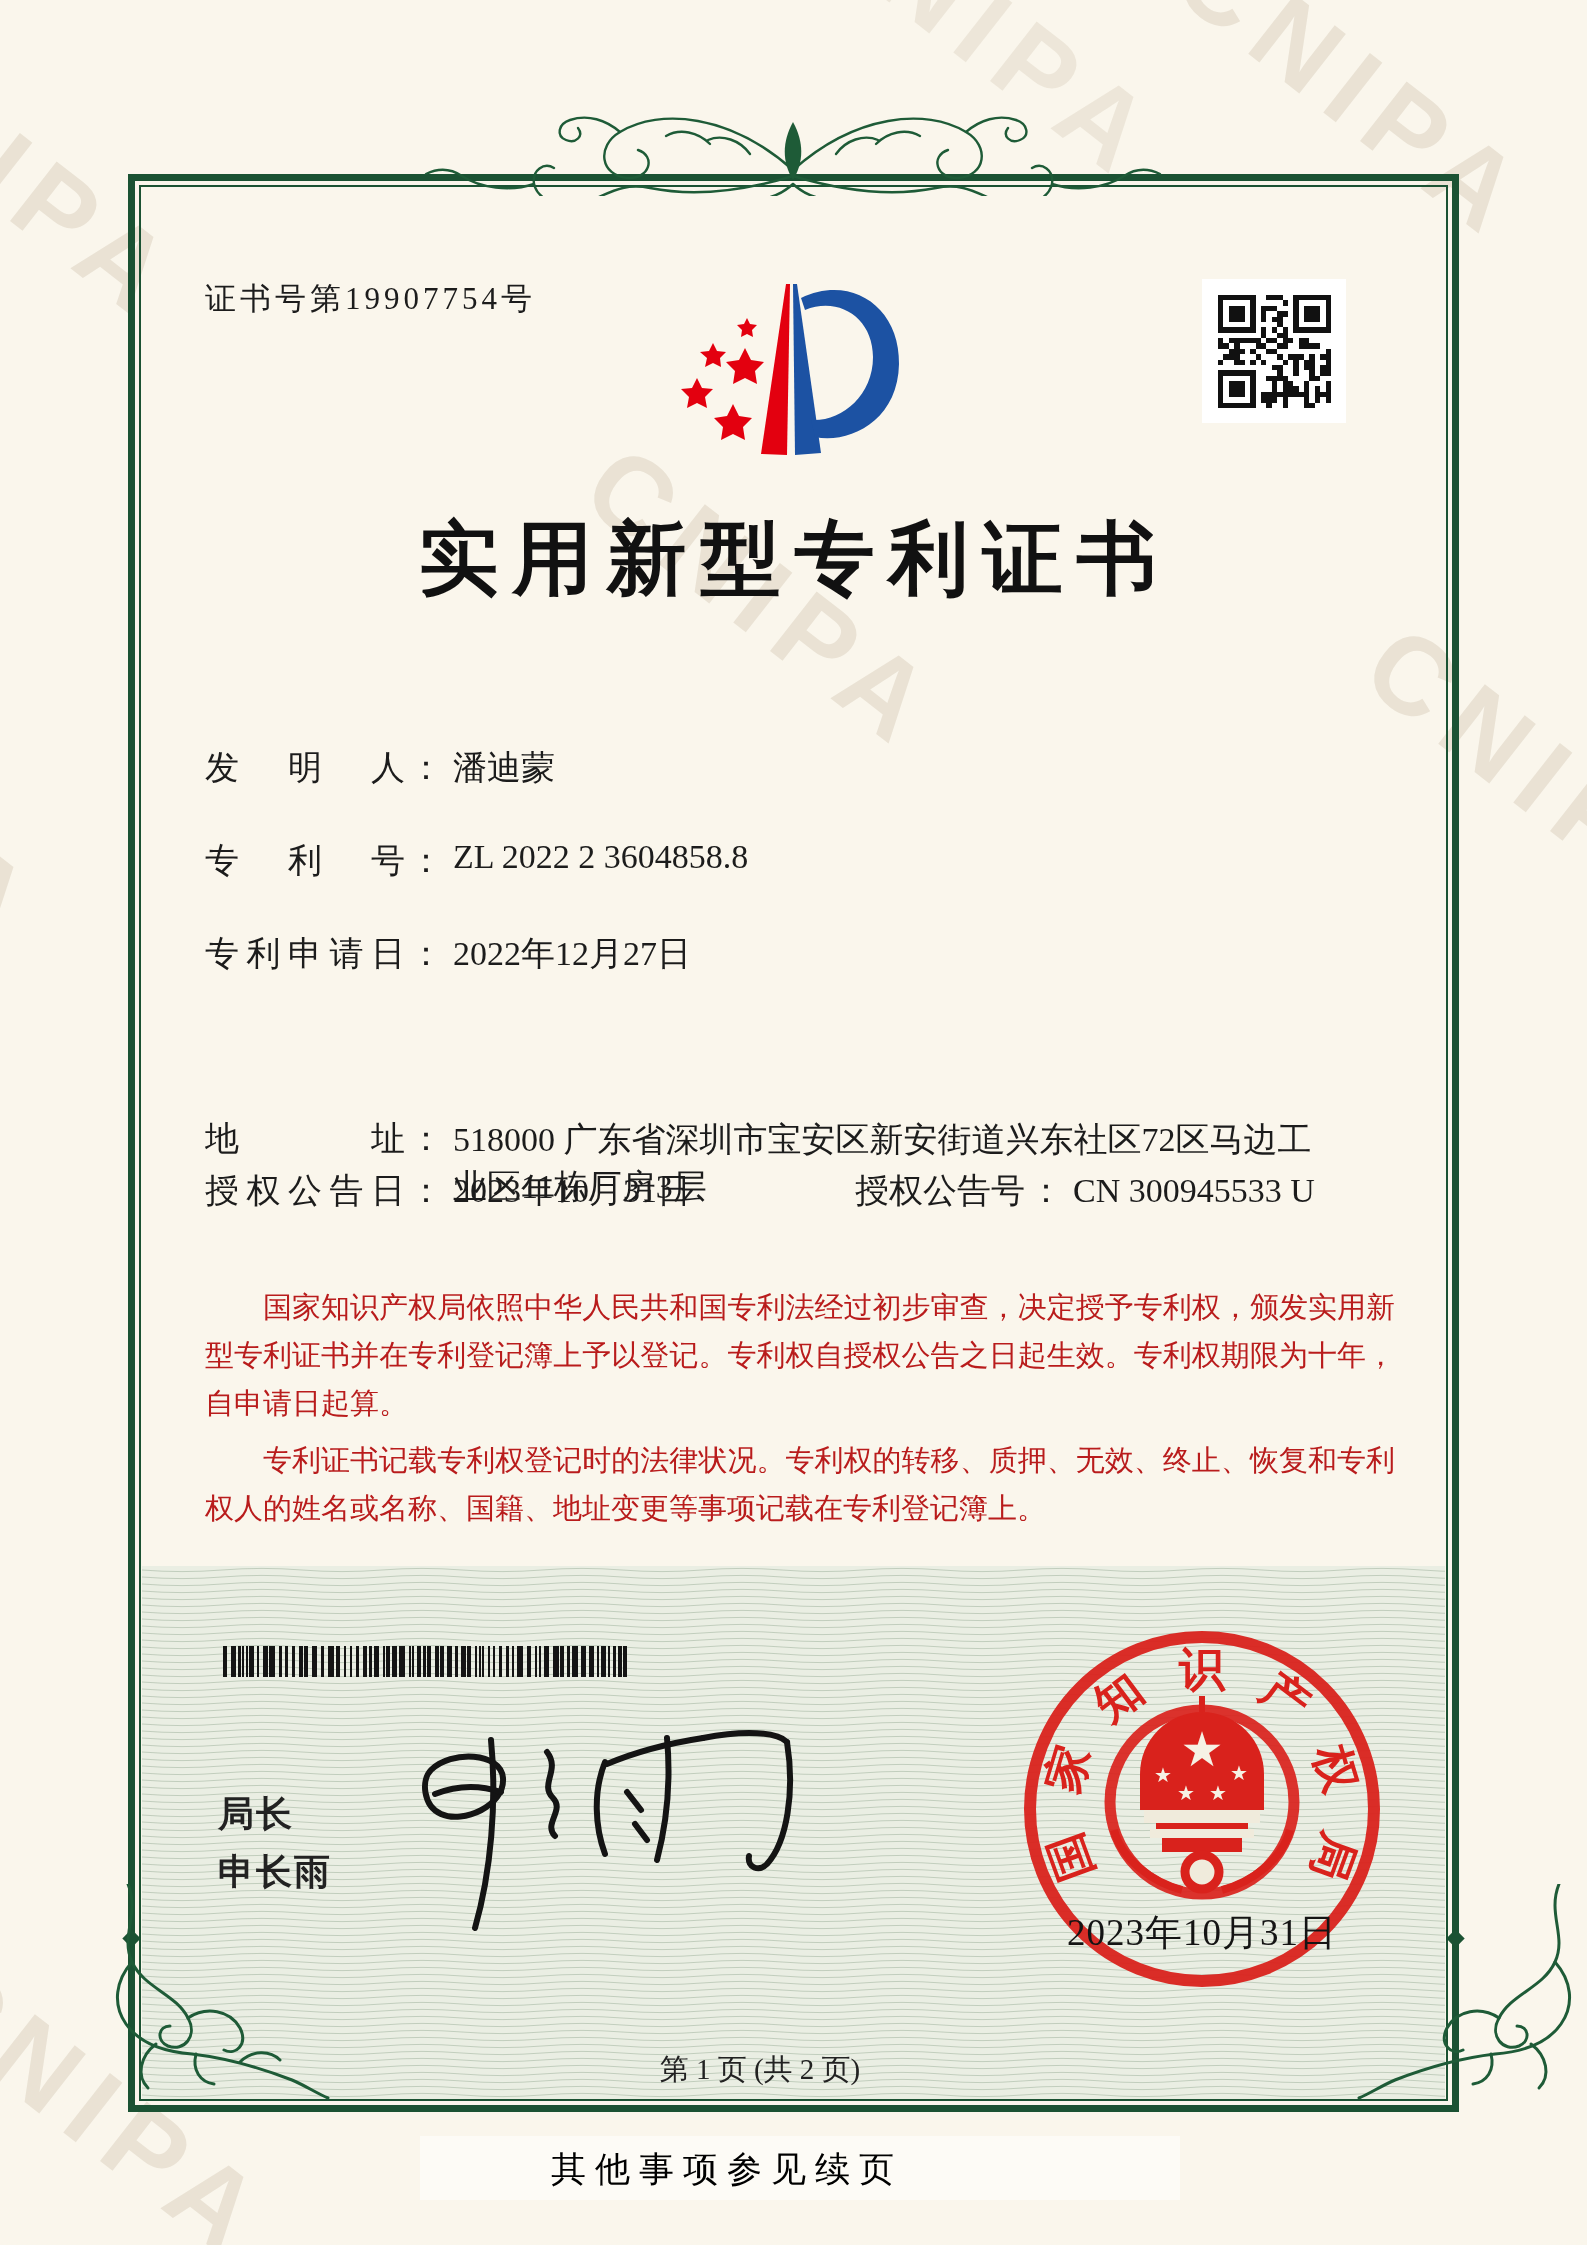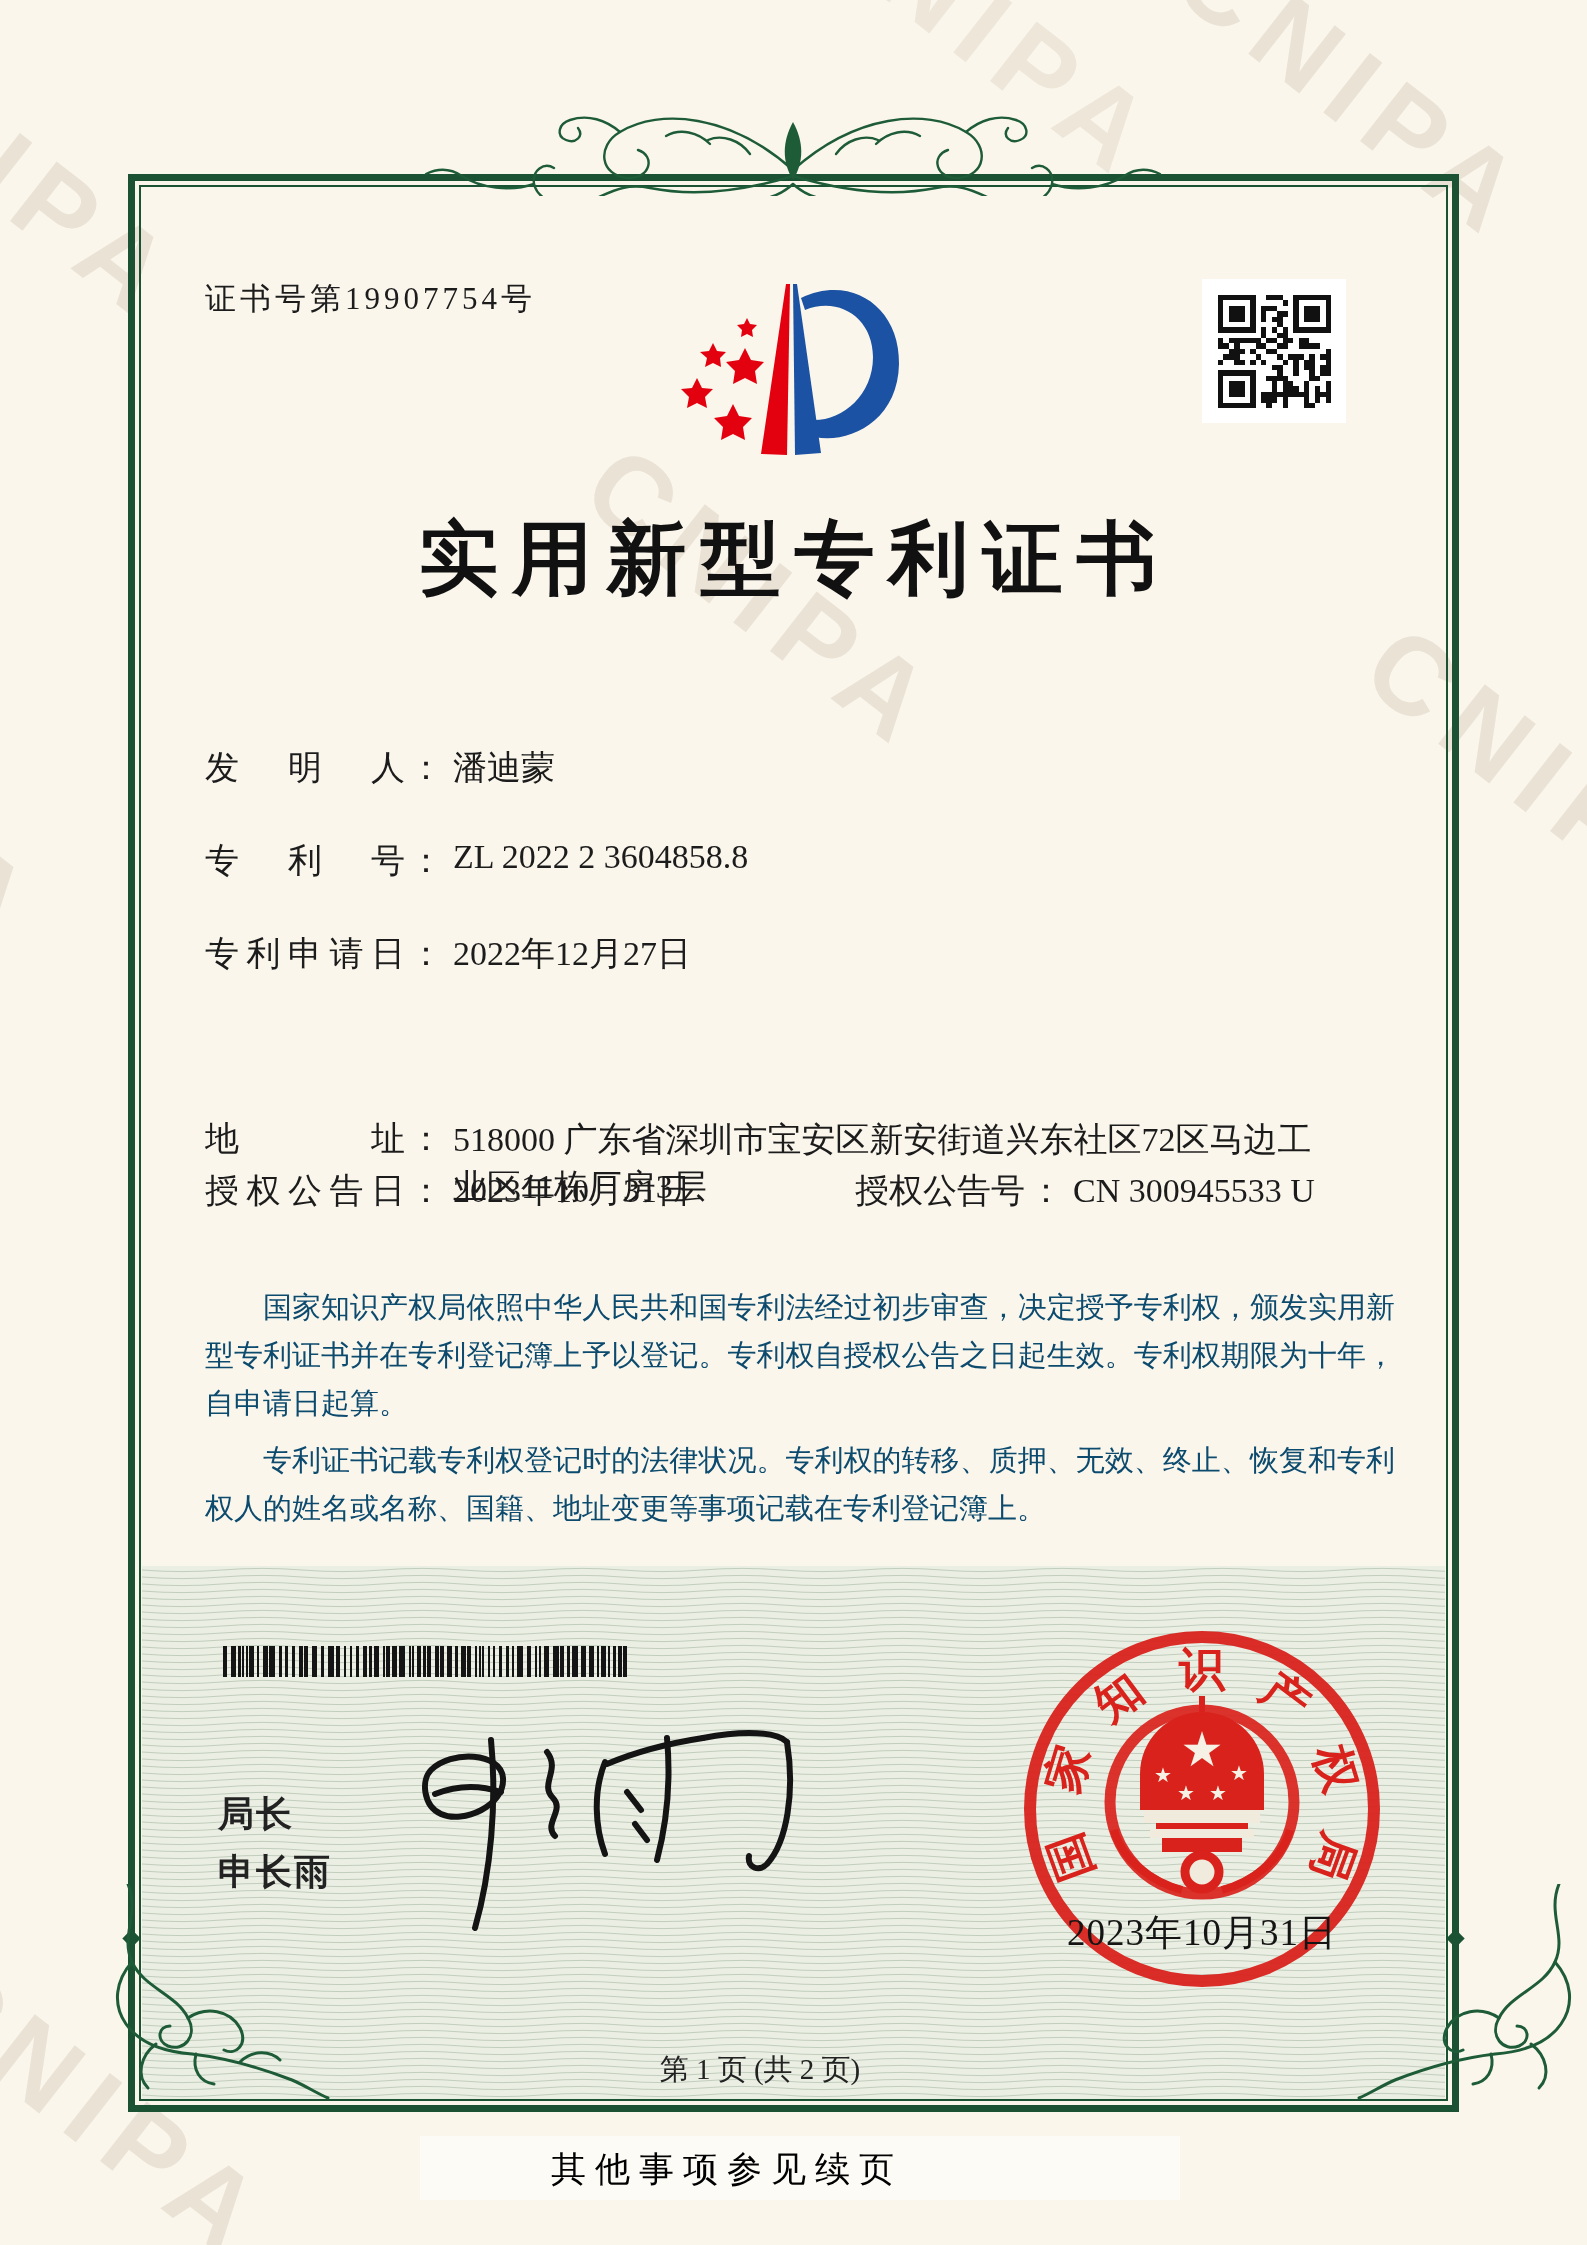--- a/index.html
+++ b/index.html
@@ -37,21 +37,21 @@
 
   .row { position:absolute; left:205px; font-size:34px; white-space:nowrap; }
   .row .lab { display:inline-block; width:200px; text-align:justify; text-align-last:justify; vertical-align:top; }
   .row .colon { display:inline-block; margin:0 10px 0 4px; vertical-align:top; }
   .row .val { display:inline-block; vertical-align:top; }
   .row.addr { white-space:normal; }
   .row.addr .val { width:860px; line-height:47px; }
   .row .pair2 { position:absolute; left:650px; top:0; white-space:nowrap; }
 
   .para { position:absolute; left:205px; width:1190px; font-size:29px; line-height:48px;
-          text-align:justify; text-indent:2em; color:#0c4a6e; }
+          text-align:justify; text-indent:2em; color:#b91c1c; }
 
   .barcode { position:absolute; left:223px; top:1646px; }
 
   .sig-label { position:absolute; left:218px; font-family:"Liberation Sans","DejaVu Sans",sans-serif;
                font-size:36px; font-weight:600; color:#222; letter-spacing:2px; }
   .signature { position:absolute; left:415px; top:1712px; }
 
   .seal { position:absolute; left:1014px; top:1621px; }
   .seal-ch { font-size:46px; font-weight:bold; fill:#d9221c; text-anchor:middle;
              dominant-baseline:middle; font-family:"Liberation Serif",serif; }

